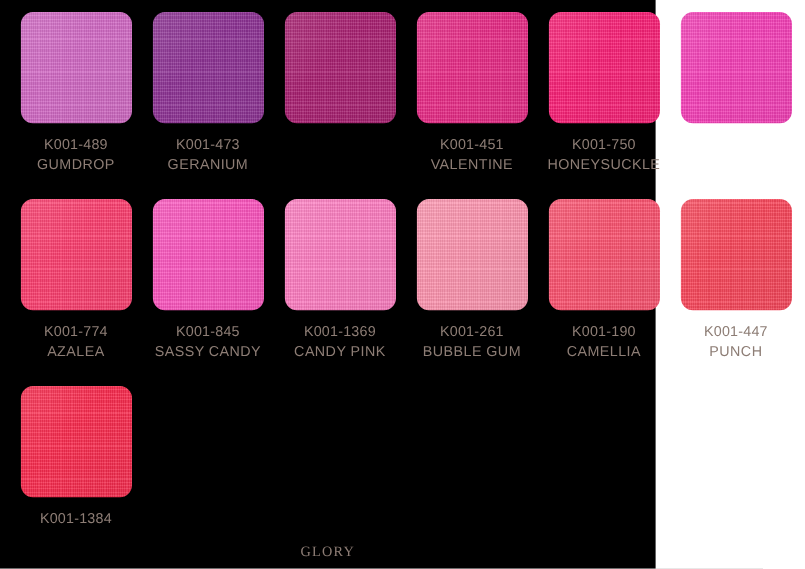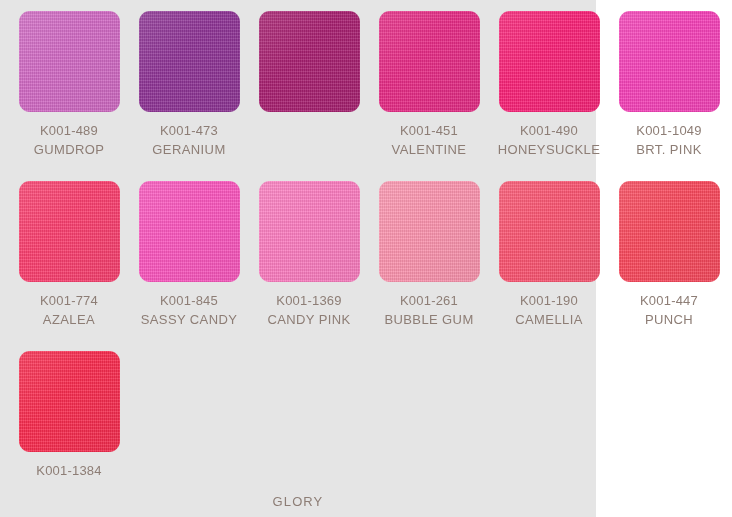--- a/index.html
+++ b/index.html
@@ -12,21 +12,21 @@
     height: 517px;
     overflow: hidden;
     font-family: "Liberation Sans", sans-serif;
     -webkit-font-smoothing: antialiased;
   }
 
   #swatch-page {
     position: relative;
     width: 596px;
     height: 517px;
-    background: #e5e5e5;
+    background: #000000;
   }
 
   .swatch-grid {
     display: grid;
     grid-template-columns: repeat(6, 120px);
     grid-auto-rows: 170px;
     justify-content: start;
     padding: 11px 0 0 9px;
     box-sizing: border-box;
   }
@@ -105,20 +105,21 @@
 
   .collection-caption {
     position: absolute;
     left: 0;
     right: 0;
     bottom: 8px;
     text-align: center;
     font-size: 13px;
     letter-spacing: 1.1px;
     color: #8d7d75;
+    font-family: Liberation Serif, serif;
   }
 </style>
 </head>
 <body>
 
 <div id="swatch-page">
 
   <div class="swatch-grid">
       <div class="swatch-cell">
         <div class="swatch-chip" style="background-color: rgb(209, 105, 196);"></div>
@@ -140,30 +141,26 @@
       <div class="swatch-cell">
         <div class="swatch-chip" style="background-color: rgb(230, 42, 133);"></div>
         <div class="swatch-caption">
           <span class="swatch-code">K001-451</span>
           <span class="swatch-name">VALENTINE</span>
         </div>
       </div>
       <div class="swatch-cell">
         <div class="swatch-chip" style="background-color: rgb(249, 33, 119);"></div>
         <div class="swatch-caption">
-          <span class="swatch-code">K001-490</span>
+          <span class="swatch-code">K001-750</span>
           <span class="swatch-name">HONEYSUCKLE</span>
         </div>
       </div>
       <div class="swatch-cell">
         <div class="swatch-chip" style="background-color: rgb(245, 65, 184);"></div>
-        <div class="swatch-caption">
-          <span class="swatch-code">K001-1049</span>
-          <span class="swatch-name">BRT. PINK</span>
-        </div>
       </div>
       <div class="swatch-cell">
         <div class="swatch-chip" style="background-color: rgb(251, 62, 110);"></div>
         <div class="swatch-caption">
           <span class="swatch-code">K001-774</span>
           <span class="swatch-name">AZALEA</span>
         </div>
       </div>
       <div class="swatch-cell">
         <div class="swatch-chip" style="background-color: rgb(251, 85, 190);"></div>

